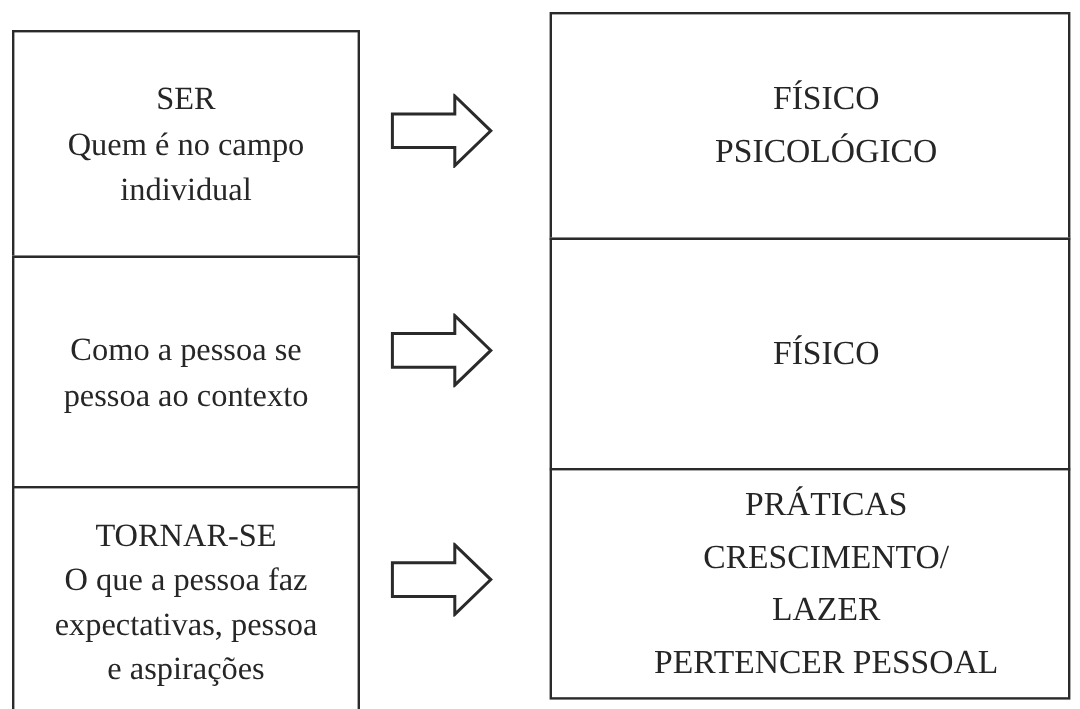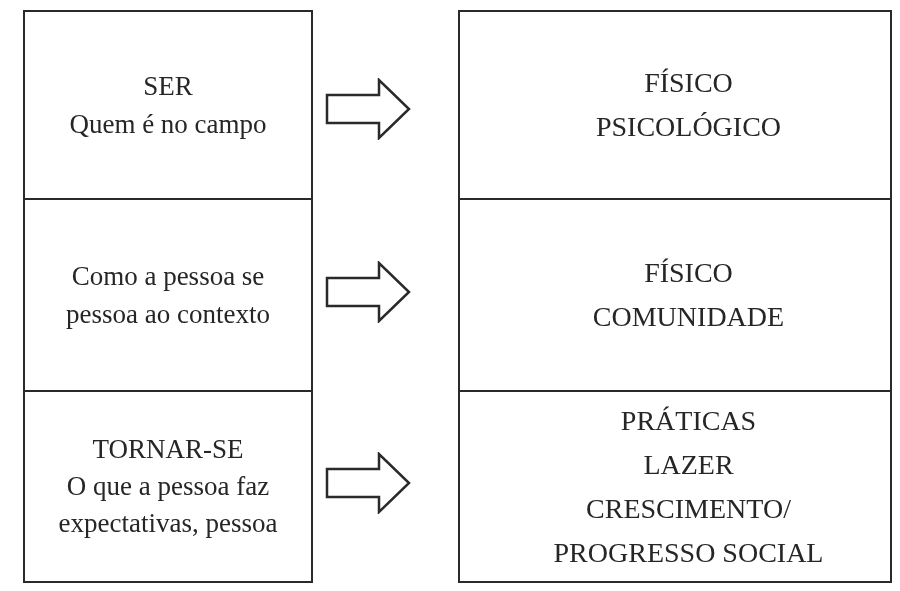--- a/index.html
+++ b/index.html
@@ -14,21 +14,21 @@
   .box {
     position: absolute;
     border: 2px solid #2a2a2a;
     background: #ffffff;
     display: flex;
     flex-direction: column;
     justify-content: center;
     align-items: center;
     text-align: center;
   }
-  .col-left  { left: 23px;  width: 290px; }
+  .col-left  { left: 10px;  width: 290px; margin-top: 15px; }
   .col-right { left: 458px; width: 434px; padding-left: 27px; }
   .row1 { top: 10px;  height: 190px; }
   .row2 { top: 198px; height: 194px; }
   .row3 { top: 390px; height: 193px; }
   .col-left .line  { font-size: 27px; line-height: 38px; white-space: nowrap; }
   .col-right .line { font-size: 28px; line-height: 44px; white-space: nowrap; }
   .col-left.row3 .line { line-height: 37px; }
   .arrow {
     position: absolute;
     left: 325px;
@@ -38,20 +38,21 @@
   .arrow.a1 { top: 78px; }
   .arrow.a2 { top: 261px; }
   .arrow.a3 { top: 452px; }
 </style>
 </head>
 <body>
 
 <div class="box col-left row1">
   <div class="line">SER</div>
   <div class="line">Quem é no campo</div>
+  <div class="line">individual</div>
 </div>
 
 <svg class="arrow a1" viewBox="0 0 86 62" aria-hidden="true">
   <path d="M2 17 L54 17 L54 2 L84 31 L54 60 L54 45 L2 45 Z" fill="#ffffff" stroke="#2a2a2a" stroke-width="2.5" stroke-linejoin="miter"></path>
 </svg>
 
 <div class="box col-right row1">
   <div class="line">FÍSICO</div>
   <div class="line">PSICOLÓGICO</div>
 </div>
@@ -60,31 +61,31 @@
   <div class="line">Como a pessoa se</div>
   <div class="line">pessoa ao contexto</div>
 </div>
 
 <svg class="arrow a2" viewBox="0 0 86 62" aria-hidden="true">
   <path d="M2 17 L54 17 L54 2 L84 31 L54 60 L54 45 L2 45 Z" fill="#ffffff" stroke="#2a2a2a" stroke-width="2.5" stroke-linejoin="miter"></path>
 </svg>
 
 <div class="box col-right row2">
   <div class="line">FÍSICO</div>
-  <div class="line">COMUNIDADE</div>
 </div>
 
 <div class="box col-left row3">
   <div class="line">TORNAR-SE</div>
   <div class="line">O que a pessoa faz</div>
   <div class="line">expectativas, pessoa</div>
+  <div class="line">e aspirações</div>
 </div>
 
 <svg class="arrow a3" viewBox="0 0 86 62" aria-hidden="true">
   <path d="M2 17 L54 17 L54 2 L84 31 L54 60 L54 45 L2 45 Z" fill="#ffffff" stroke="#2a2a2a" stroke-width="2.5" stroke-linejoin="miter"></path>
 </svg>
 
 <div class="box col-right row3">
   <div class="line">PRÁTICAS</div>
+  <div class="line">CRESCIMENTO/</div>
   <div class="line">LAZER</div>
-  <div class="line">CRESCIMENTO/</div>
-  <div class="line">PROGRESSO SOCIAL</div>
+  <div class="line">PERTENCER PESSOAL</div>
 </div>
 
 </body></html>

